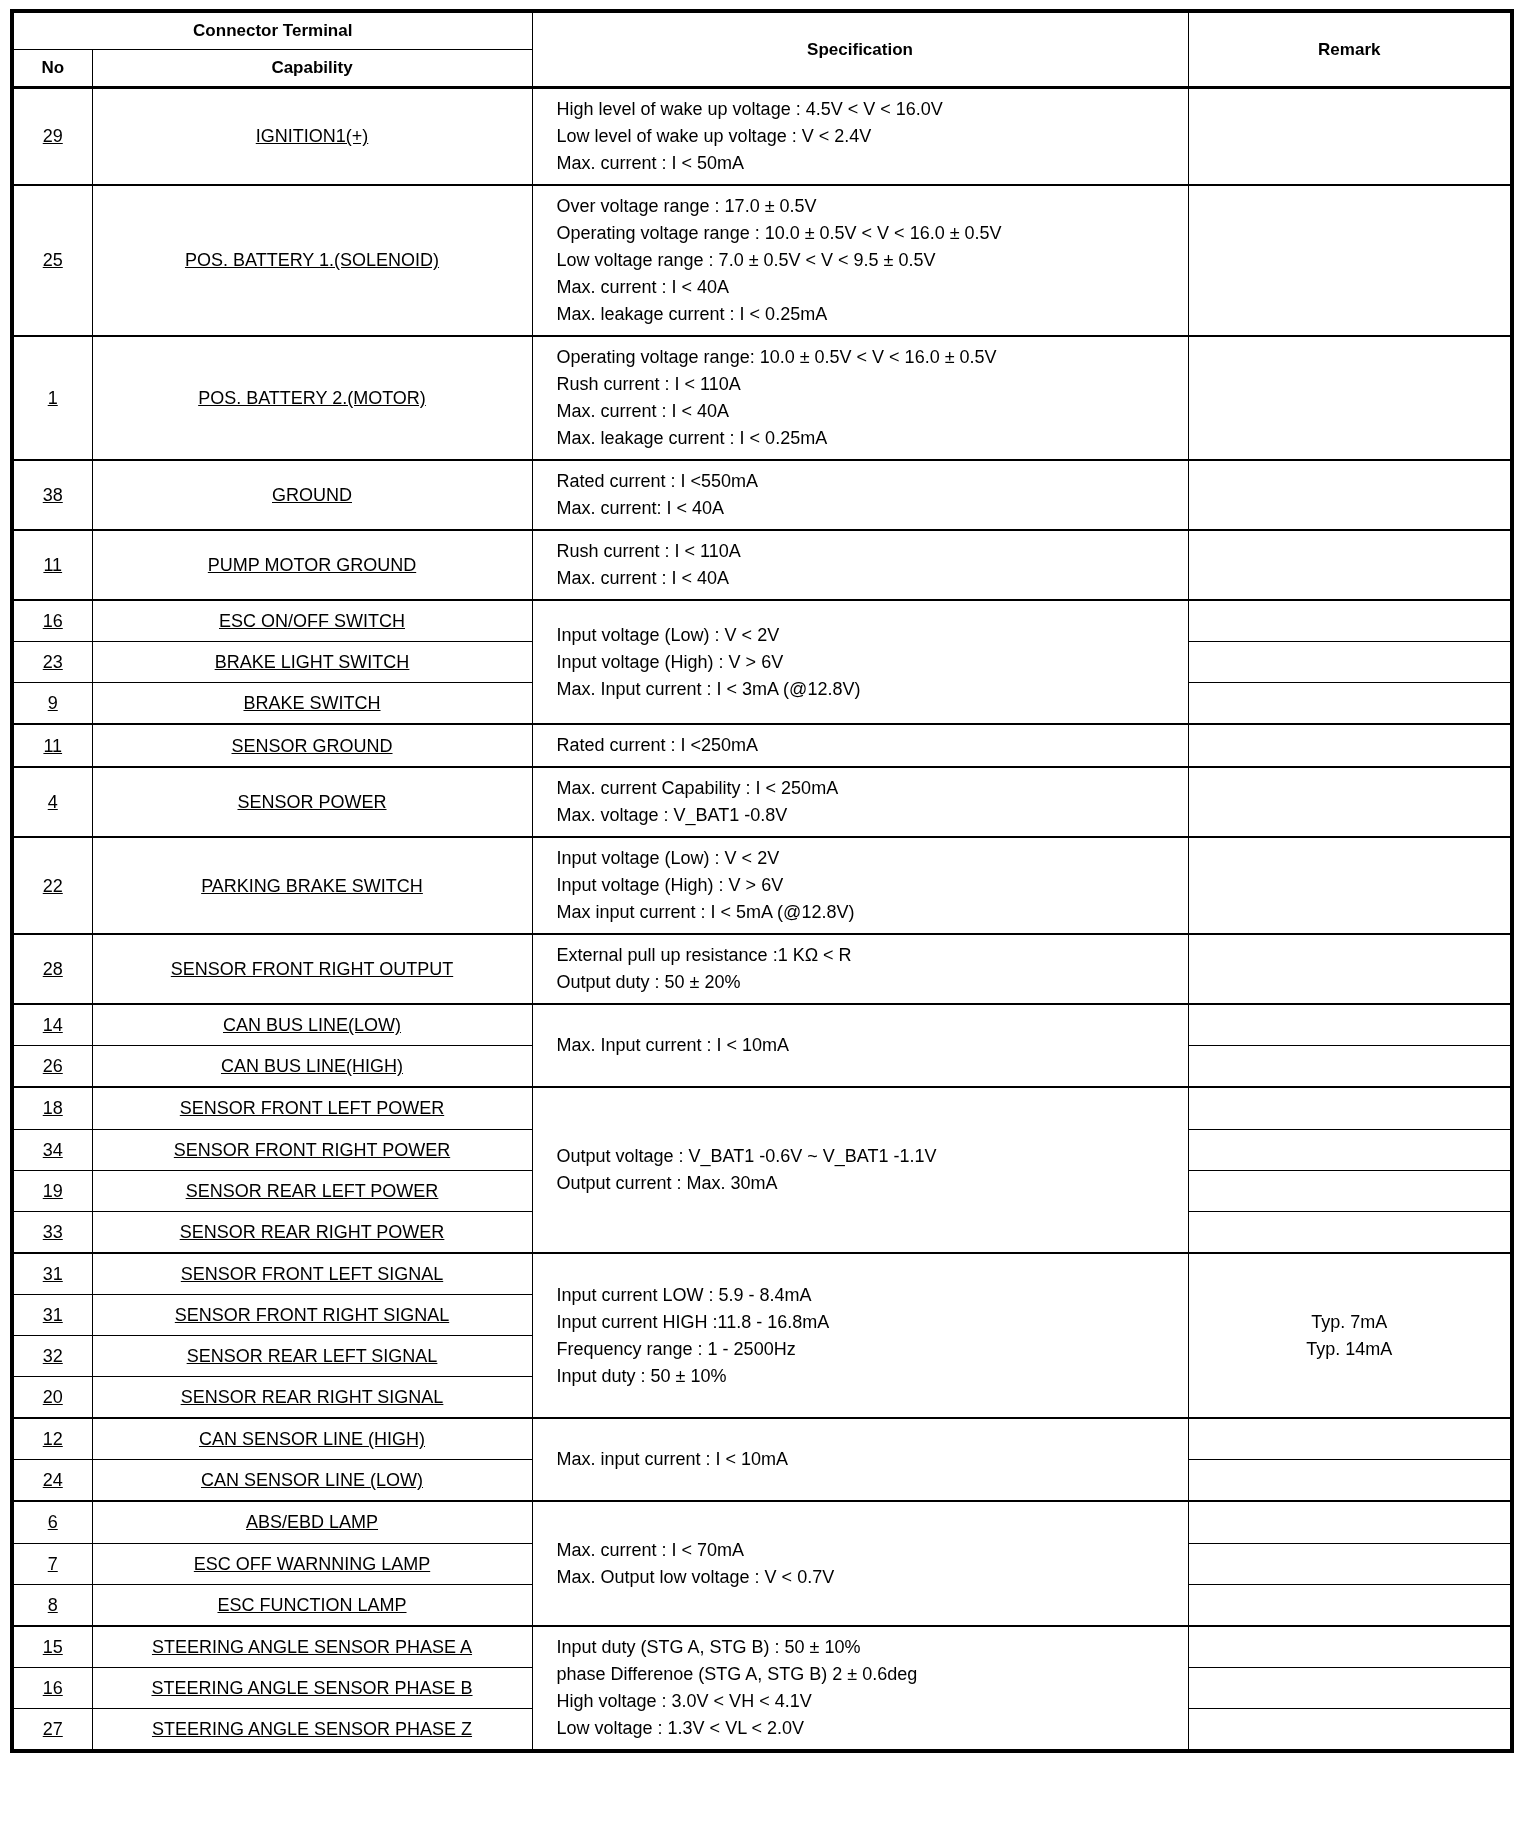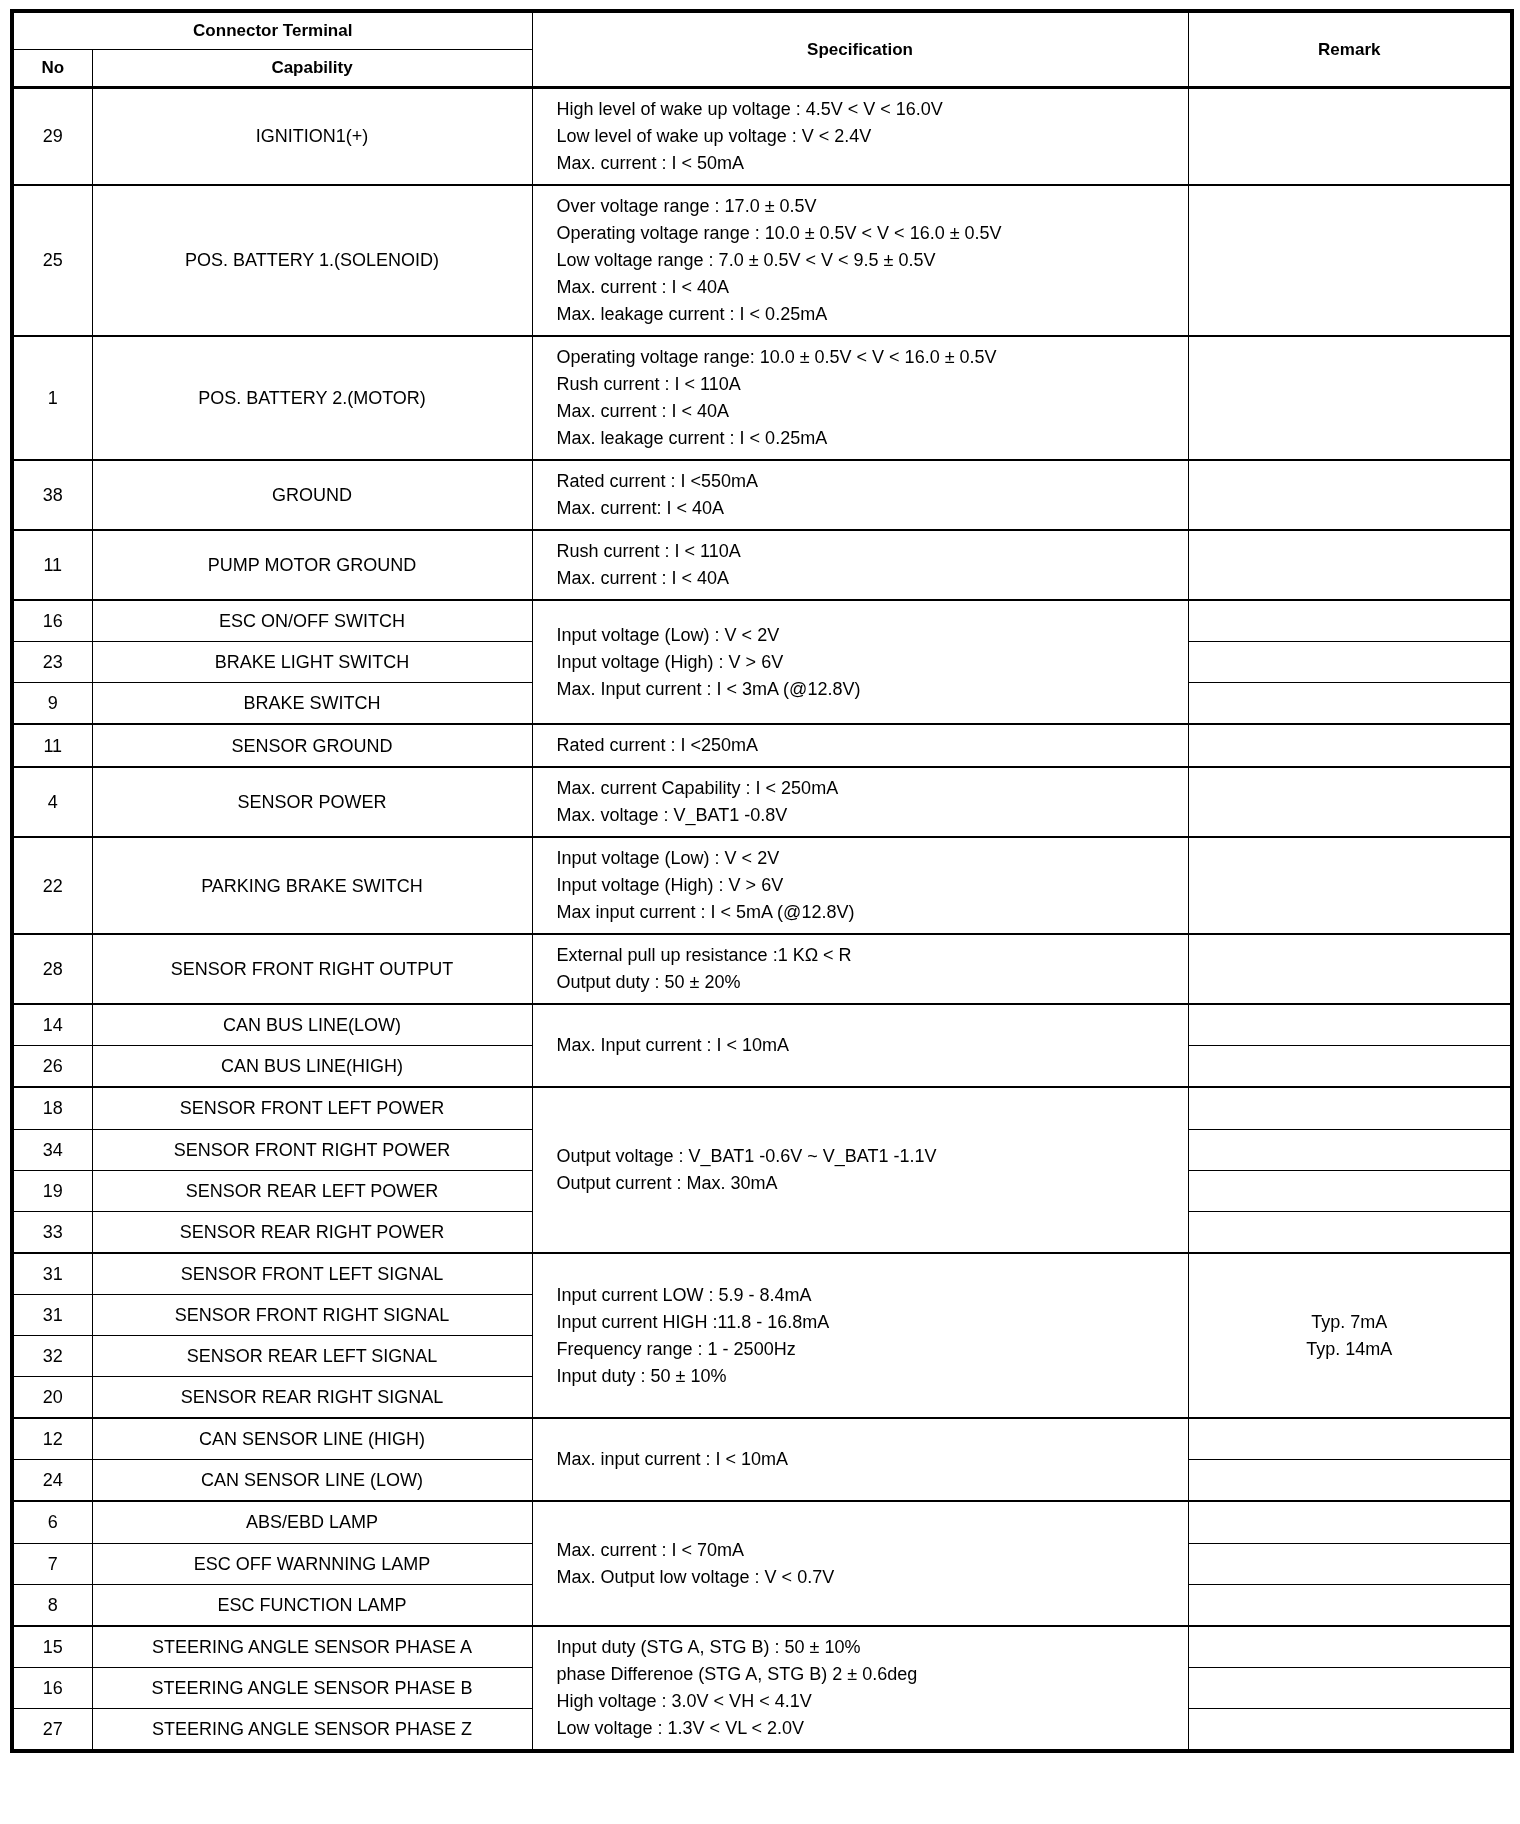--- a/index.html
+++ b/index.html
@@ -37,20 +37,21 @@
     padding: 8px 6px;
     background: #ffffff;
   }
   .hdr-bottom {
     border-bottom: 3px solid #000000;
   }
   tbody td.no,
   tbody td.desc {
     text-align: center;
     line-height: 1.45;
+    text-decoration: underline;
   }
   tbody td.spec {
     text-align: left;
     white-space: pre-line;
     line-height: 1.5;
     padding-left: 24px;
   }
   tbody td.remark {
     text-align: center;
     white-space: pre-line;

